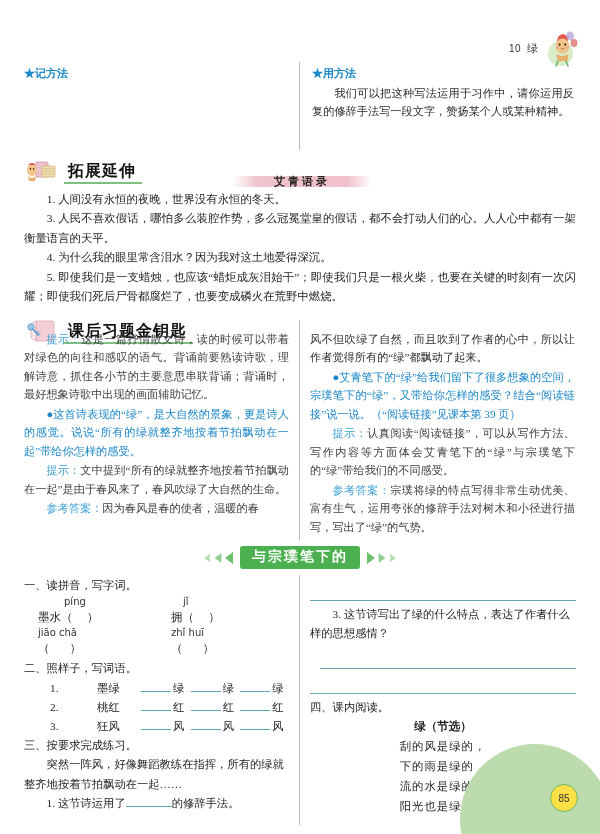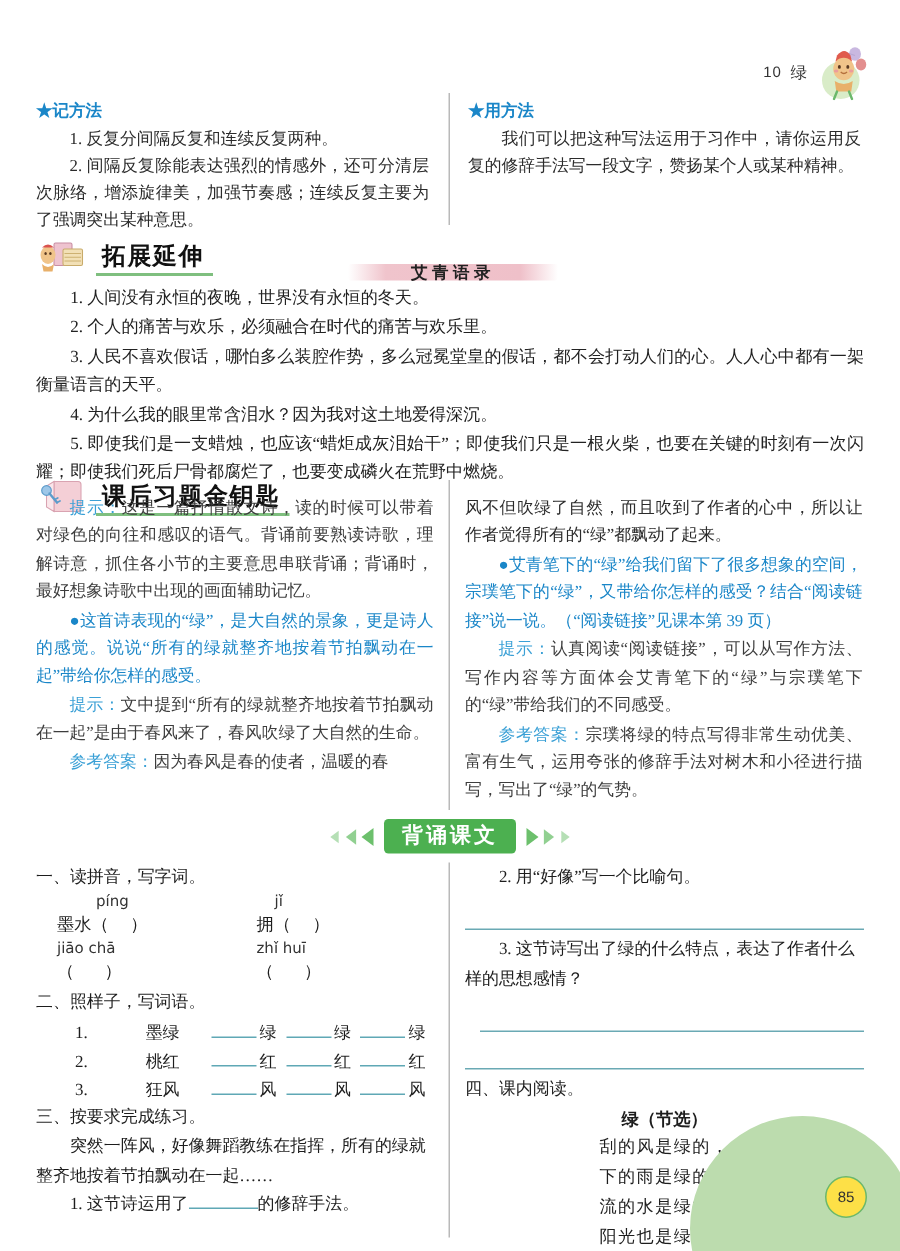--- a/index.html
+++ b/index.html
@@ -341,24 +341,20 @@
       </svg>
     </span>
   </div>
 
   <div class="col-rule rule-top"></div>
   <div class="col-rule rule-mid"></div>
   <div class="col-rule rule-bot"></div>
 
   <div class="tip-box tip-left">
     <div class="tip-head">★记方法</div>
-    <div class="tip-body">
-      <p class="indent2">1. 反复分间隔反复和连续反复两种。</p>
-      <p class="indent2">2. 间隔反复除能表达强烈的情感外，还可分清层次脉络，增添旋律美，加强节奏感；连续反复主要为了强调突出某种意思。</p>
-    </div>
   </div>
 
   <div class="tip-box tip-right">
     <div class="tip-head">★用方法</div>
     <div class="tip-body">
       <p class="indent2">我们可以把这种写法运用于习作中，请你运用反复的修辞手法写一段文字，赞扬某个人或某种精神。</p>
     </div>
   </div>
 
   <div class="section" style="top:158px;">
@@ -377,21 +373,20 @@
     <span class="section-title">拓展延伸</span>
   </div>
 
   <div class="quote-ribbon">
     <span class="band"></span>
     <span class="label">艾青语录</span>
   </div>
 
   <div class="quotes">
     <p>1. 人间没有永恒的夜晚，世界没有永恒的冬天。</p>
-    <p>2. 个人的痛苦与欢乐，必须融合在时代的痛苦与欢乐里。</p>
     <p>3. 人民不喜欢假话，哪怕多么装腔作势，多么冠冕堂皇的假话，都不会打动人们的心。人人心中都有一架衡量语言的天平。</p>
     <p>4. 为什么我的眼里常含泪水？因为我对这土地爱得深沉。</p>
     <p>5. 即使我们是一支蜡烛，也应该“蜡炬成灰泪始干”；即使我们只是一根火柴，也要在关键的时刻有一次闪耀；即使我们死后尸骨都腐烂了，也要变成磷火在荒野中燃烧。</p>
   </div>
 
   <div class="section" style="top:318px;">
     <span class="section-icon">
       <svg width="36" height="26" viewBox="0 0 36 26">
         <path d="M14 3 h16 q2 0 2 2 v16 q0 2 -2 2 h-16 z" fill="#f4cfd6" stroke="#d9a3b1" stroke-width="0.7"></path>
         <path d="M14 3 v20 l-5 -3 v-14 z" fill="#fae6ea" stroke="#d9a3b1" stroke-width="0.7"></path>
@@ -430,21 +425,21 @@
       <span class="ansref-label">参考答案</span><span class="ansref-label">：</span><span>宗璞将绿的特点写得非常生动优美、富有生气，运用夸张的修辞手法对树木和小径进行描写，写出了“绿”的气势。</span>
     </p>
   </div>
 
   <div class="drill-banner">
     <span class="arrow-grp">
       <span class="arrow left s3"></span>
       <span class="arrow left s2"></span>
       <span class="arrow left"></span>
     </span>
-    <span class="drill-pill">背诵课文</span>
+    <span class="drill-pill">与宗璞笔下的</span>
     <span class="arrow-grp">
       <span class="arrow right"></span>
       <span class="arrow right s2"></span>
       <span class="arrow right s3"></span>
     </span>
   </div>
 
   <div class="ex-col ex-left">
 
     <p class="ex-head">一、读拼音，写字词。</p>
@@ -535,21 +530,20 @@
     </div>
 
     <p class="ex-head">三、按要求完成练习。</p>
     <p class="ex-sub">突然一阵风，好像舞蹈教练在指挥，所有的绿就整齐地按着节拍飘动在一起……</p>
     <p class="ex-sub">
       <span>1. 这节诗运用了</span><span class="inline-blank"></span><span>的修辞手法。</span>
     </p>
   </div>
 
   <div class="ex-col ex-right">
-    <p class="ex-sub">2. 用“好像”写一个比喻句。</p>
     <div class="write-line full"></div>
 
     <p class="ex-sub">3. 这节诗写出了绿的什么特点，表达了作者什么样的思想感情？</p>
     <div class="write-line"></div>
     <div class="write-line full"></div>
 
     <p class="ex-head">四、课内阅读。</p>
     <p class="poem-title">绿（节选）</p>
     <p class="poem-line">刮的风是绿的，</p>
     <p class="poem-line">下的雨是绿的，</p>

